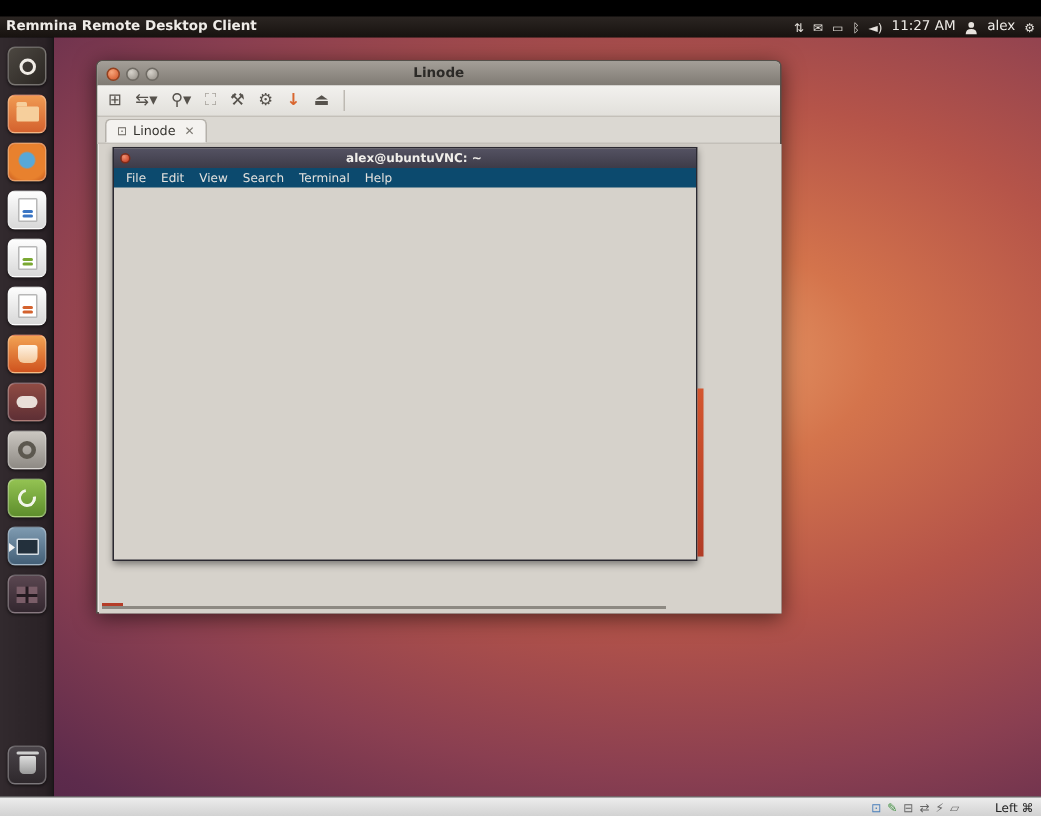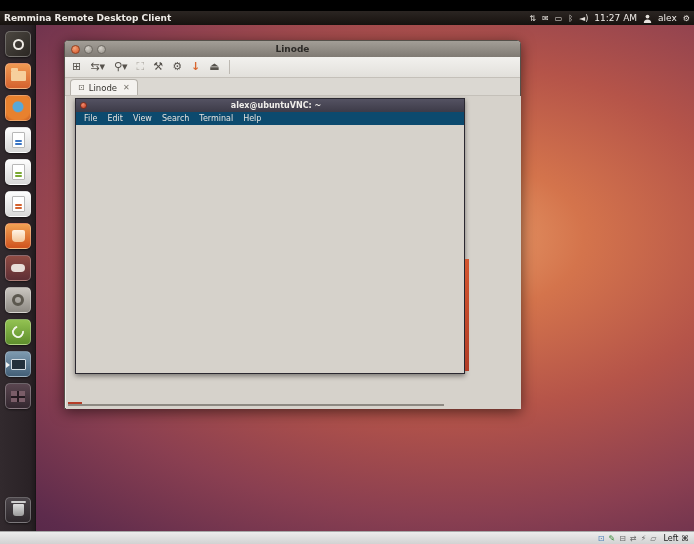--- a/index.html
+++ b/index.html
@@ -9,21 +9,21 @@
   
   .vbox-titlebar { position:absolute; left:0; top:0; width:694px; height:11px;
     background:linear-gradient(#3d3d3d,#262626); color:#dcdcdc; font-size:8px;
     display:flex; align-items:center; justify-content:center; }
   .vbox-statusbar { position:absolute; left:0; top:531px; width:694px; height:13px;
     background:linear-gradient(#ececec,#d2d2d2); border-top:1px solid #a8a8a8;
     display:flex; align-items:center; justify-content:flex-end; gap:4px; padding:0 5px;
     font-size:8px; color:#333; }
   .vbox-statusbar .sicon { font-size:8px; color:#666; line-height:11px; }
   .vbox-statusbar .sicon.c1{color:#4a7fba;} .vbox-statusbar .sicon.c2{color:#3f8f3f;}
-  .hostkey { font-size:8px; color:#222; margin-left:3px; }
+  .hostkey { font-size:8px; color:#222; margin-left:20px; }
 
   
   .panel { position:absolute; left:0; top:11px; width:694px; height:14px;
     background:linear-gradient(#2b2522,#17120f); color:#efece8; font-size:9px;
     display:flex; align-items:center; padding:0 4px; }
   .panel .app-title { font-weight:bold; }
   .panel .spacer { flex:1; }
   .tray { display:flex; align-items:center; gap:6px; }
   .tray .ticon { font-size:8px; color:#e6e2dd; }
   .tray .clock { font-size:9px;text-align:right; }

